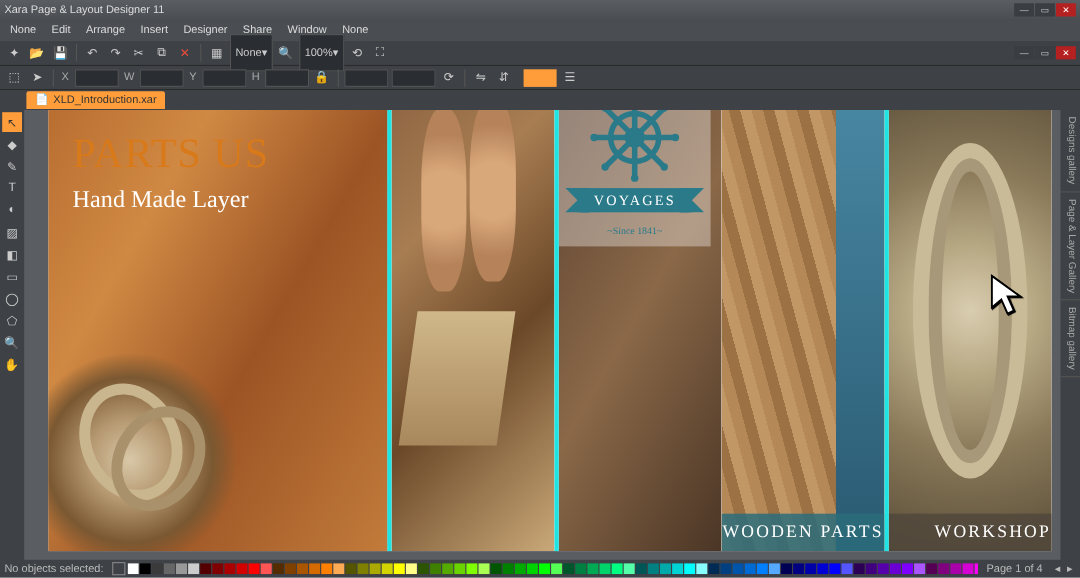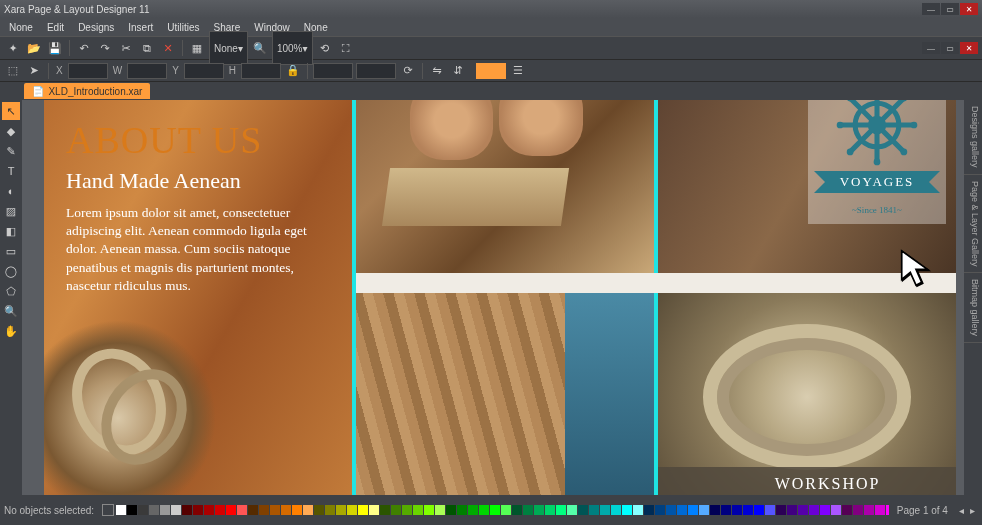--- a/index.html
+++ b/index.html
@@ -30,21 +30,21 @@
 .canvas { position:absolute; top:-36px; left:22px; right:8px; bottom:8px; background:#f0ece5; display:flex; }
 .col1 { width:33.8%; background:linear-gradient(120deg,#b56a2f 0%,#d08943 30%,#9c5425 60%,#c27b3a 100%); position:relative; padding:54px 22px 0 22px; color:#fff; }
 .col1 h1 { font-family:Georgia,serif; color:#d97a1a; font-size:38px; font-weight:normal; letter-spacing:1px; margin-bottom:6px; }
 .col1 h2 { font-family:Georgia,serif; font-weight:normal; font-size:22px; margin-bottom:10px; }
 .col1 p { font-family:Georgia,serif; font-size:13.5px; line-height:1.35; }
 .knot { position:absolute; left:0; bottom:0; width:60%; height:42%; background:radial-gradient(circle at 40% 55%,#d9c8a8 0%,#b59870 25%,#7a5832 50%,transparent 65%); }
 .knot::before,.knot::after { content:""; position:absolute; border:10px solid #c9b58e; border-radius:50%; }
 .knot::before { width:70px; height:90px; left:30px; top:30px; transform:rotate(-25deg); }
 .knot::after { width:60px; height:80px; left:60px; top:50px; transform:rotate(30deg); border-color:#a8916b; }
 .gap { width:4px; background:#1fe4e4; }
-.col2 { flex:1; display:flex; flex-direction:column; }
+.col2 { flex:1; display:flex; flex-direction:row; }
 .row { flex:1; display:flex; position:relative; }
 .row .half { flex:1; position:relative; overflow:hidden; }
 .row .gap { width:4px; background:#1fe4e4; }
 .img-plane { width:100%; height:100%; background:linear-gradient(135deg,#8a6240 0%,#a87d52 30%,#6b4828 60%,#c9a878 100%); position:relative; }
 .img-plane::before { content:""; position:absolute; left:10%; top:50%; width:60%; height:28%; background:linear-gradient(#d0b88a,#a8875c); transform:skewX(-8deg); }
 .img-plane .hand { position:absolute; width:28%; height:38%; background:radial-gradient(circle,#d9a87a 30%,#b5825a 70%); border-radius:40%; }
 .img-plane .hand.h1 { left:18%; top:8%; }
 .img-plane .hand.h2 { left:48%; top:6%; }
 .img-logo { width:100%; height:100%; background:linear-gradient(120deg,#5a4030,#8a6848,#4a3525); position:relative; }
 .badge { position:absolute; right:10px; top:10px; width:138px; height:150px; background:rgba(255,255,255,0.35); display:flex; flex-direction:column; align-items:center; justify-content:center; }
@@ -57,43 +57,43 @@
 .since { font-family:Georgia,serif; font-size:9px; color:#2a7a8a; margin-top:12px; }
 .spacer { height:20px; background:#f0ece5; }
 .img-deck { width:100%; height:100%; background:repeating-linear-gradient(75deg,#c29766 0 10px,#b58858 10px 20px,#9c7245 20px 30px); position:relative; }
 .img-deck::after { content:""; position:absolute; right:0; top:0; width:30%; height:100%; background:linear-gradient(#4a8aa5,#2a5a72); }
 .img-rope { width:100%; height:100%; background:radial-gradient(circle at 50% 50%,#d9cdb0 0%,#b8a985 25%,#8a7a5a 55%,#5a4d38 100%); position:relative; }
 .img-rope::before { content:""; position:absolute; inset:15%; border:14px solid #c9bb98; border-radius:50%; box-shadow:0 0 0 12px #a8987a inset; }
 .caption { position:absolute; left:0; right:0; bottom:0; height:34px; background:rgba(42,108,122,0.85); color:#fff; font-family:Georgia,serif; font-size:16px; letter-spacing:2px; display:flex; align-items:center; justify-content:center; }
 .caption.ws { background:rgba(80,72,60,0.85);padding-left:41px; }
 .cursor-img { position:absolute; right:48px; top:248px; pointer-events:none; z-index:50; }
 .cursor-img svg { width:36px; height:40px; filter:drop-shadow(1px 1px 0 #000); }
-.statusbar { position:absolute; left:0; right:0; bottom:0; height:30px; background:#3e4146; display:flex; align-items:center; font-size:10px; color:#bbb; padding:0 4px; }
+.statusbar { position:absolute; left:0; right:0; bottom:0; height:16px; background:#3e4146; display:flex; align-items:center; font-size:10px; color:#bbb; padding:0 4px; }
 .statusbar .sw { flex:1; display:flex; align-items:center; gap:1px; overflow:hidden; }
 .swatch { width:10px; height:10px; flex-shrink:0; }
 .statusbar .pg { margin-left:auto; padding:0 8px; }
 </style>
 </head>
 <body>
 
 <div class="titlebar">
   <span class="title">Xara Page &amp; Layout Designer 11</span>
   <div class="wctrl">
     <div>—</div>
     <div>▭</div>
     <div class="close">✕</div>
   </div>
 </div>
 
 <div class="menubar">
   <span>None</span>
   <span>Edit</span>
-  <span>Designs</span>
+  <span>Arrange</span>
   <span>Insert</span>
-  <span>Utilities</span>
+  <span>Designer</span>
   <span>Share</span>
   <span>Window</span>
   <span>None</span>
 </div>
 
 <div class="toolbar">
   <div class="tbtn">✦</div>
   <div class="tbtn">📂</div>
   <div class="tbtn">💾</div>
   <div class="tsep"></div>
@@ -160,23 +160,22 @@
     <div class="tool">▭</div>
     <div class="tool">◯</div>
     <div class="tool">⬠</div>
     <div class="tool">🔍</div>
     <div class="tool">✋</div>
   </div>
 
   <div class="canvas-wrap">
     <div class="canvas">
       <div class="col1">
-        <h1>ABOUT US</h1>
-        <h2>Hand Made Aenean</h2>
-        <p>Lorem ipsum dolor sit amet, consectetuer adipiscing elit. Aenean commodo ligula eget dolor. Aenean massa. Cum sociis natoque penatibus et magnis dis parturient montes, nascetur ridiculus mus.</p>
+        <h1>PARTS US</h1>
+        <h2>Hand Made Layer</h2>
         <div class="knot"></div>
       </div>
       <div class="gap"></div>
       <div class="col2">
         <div class="row">
           <div class="half">
             <div class="img-plane">
               <div class="hand h1"></div>
                 <div class="hand h2"></div>
             </div>
@@ -210,20 +209,21 @@
                 <div class="ribbon">VOYAGES</div>
                 <div class="since">~Since 1841~</div>
               </div>
             </div>
           </div>
         </div>
         <div class="spacer"></div>
         <div class="row">
           <div class="half">
             <div class="img-deck"></div>
+            <div class="caption">WOODEN PARTS</div>
           </div>
           <div class="gap"></div>
           <div class="half">
             <div class="img-rope"></div>
             <div class="caption ws">WORKSHOP</div>
           </div>
         </div>
       </div>
     </div>
   </div>

